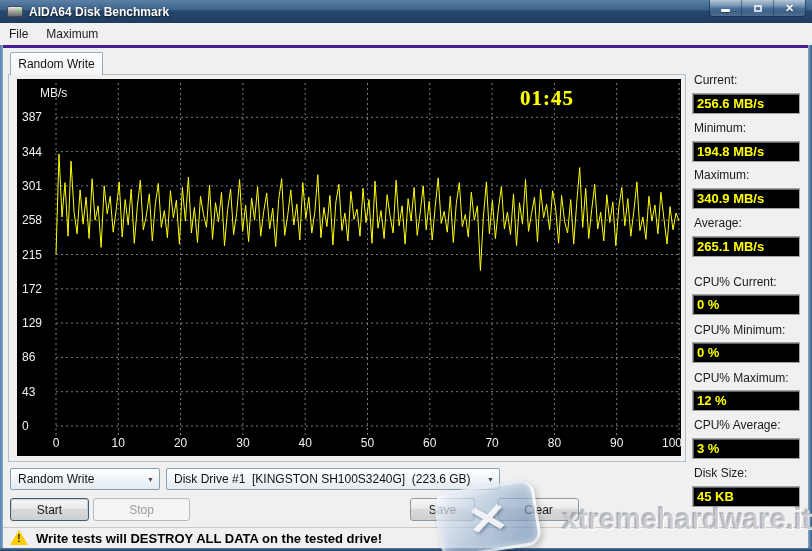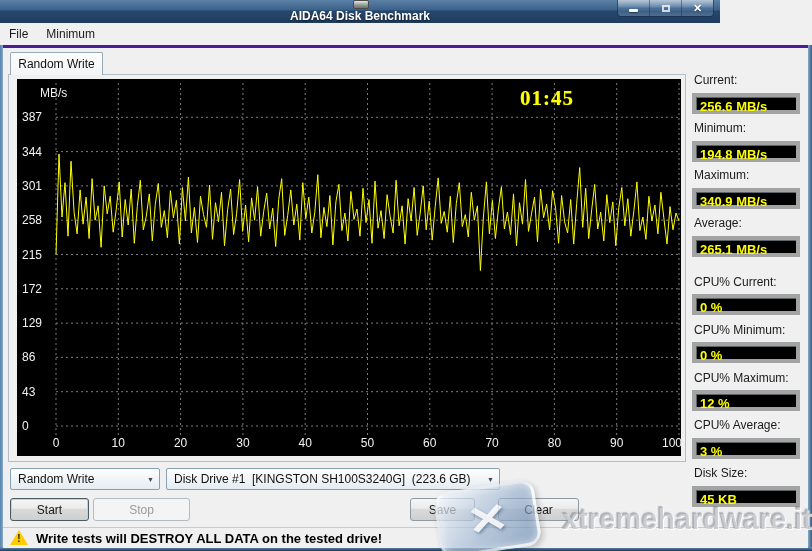--- a/index.html
+++ b/index.html
@@ -3,23 +3,23 @@
 <meta charset="utf-8">
 <style>
   html,body{margin:0;padding:0;background:#555;}
   #win{
     position:relative;width:812px;height:551px;overflow:hidden;
     background:#f0f0f0;font-family:"Liberation Sans",sans-serif;
     -webkit-font-smoothing:antialiased;
   }
   .abs{position:absolute;}
   
-  #titlebar{left:0;top:0;width:720px;height:23px;
+  #titlebar{left:0;top:0;width:812px;height:23px;
     background:linear-gradient(#5b81a6,#3a608a 45%,#27486e 46%,#1f3c5f);
-    display:flex;align-items:center;flex-direction:column;}
+    display:flex;align-items:center;}
   #app-icon{width:16px;height:11px;margin:0 6px 0 7px;border-radius:2px;
     background:linear-gradient(#e8e8e8,#9a9a9a 55%,#6f6f6f);
     border:1px solid #4a4a4a;box-sizing:border-box;position:relative;}
   #app-icon:after{content:"";position:absolute;right:2px;top:2px;width:3px;height:2px;background:#3f6;opacity:.7;}
   #title-text{color:#fff;font-size:12px;font-weight:bold;text-shadow:0 1px 2px rgba(0,0,0,.7);}
   #win-controls{position:absolute;right:6px;top:0;display:flex;
     border:1px solid rgba(20,40,70,.55);border-top:none;border-radius:0 0 4px 4px;overflow:hidden;}
   .win-btn{width:31px;height:16px;display:flex;align-items:center;justify-content:center;
     background:linear-gradient(rgba(255,255,255,.55),rgba(190,210,230,.25) 45%,rgba(90,130,170,.25) 50%,rgba(160,190,220,.35));
     border-right:1px solid rgba(20,40,70,.45);cursor:pointer;}
@@ -45,21 +45,21 @@
   
   #chart-panel{left:17px;top:79px;width:664px;height:377px;background:#000;z-index:4;}
   #chart-panel svg{display:block;}
   #chart-panel svg text{font-family:"Liberation Sans",sans-serif;}
   #elapsed-time{left:487px;top:86px;width:120px;text-align:center;z-index:5;
     font-size:21px;font-weight:bold;color:#ffff00;letter-spacing:1px;
     font-family:"Liberation Serif",serif;text-shadow:0 0 1px #880;}
   
   .stat-label{left:694px;width:112px;height:15px;font-size:12px;color:#1a1a1a;white-space:nowrap;}
   .stat-box{left:692px;width:108px;height:21px;box-sizing:border-box;background:#000;
-    border:4px solid #a3a3a3;color:#ffff00;font-size:13px;font-weight:bold;
+    border:1px solid #a3a3a3;color:#ffff00;font-size:13px;font-weight:bold;
     line-height:19px;padding-left:4px;box-shadow:inset 1px 1px 0 #5c6468;}
   
   .combo{top:468px;height:22px;box-sizing:border-box;background:linear-gradient(#ffffff,#eef3f7 60%,#e4ecf2);
     border:1px solid #86a0b4;border-radius:2px;display:flex;align-items:center;
     font-size:12px;color:#111;cursor:default;}
   .combo .combo-text{flex:1;padding-left:7px;white-space:pre;overflow:hidden;}
   .combo .combo-arrow{width:17px;text-align:center;font-size:7px;color:#3e4a55;}
   #combo-test{left:10px;width:150px;}
   #combo-drive{left:166px;width:334px;}
   .btn{top:498px;height:23px;box-sizing:border-box;border-radius:3px;
@@ -110,21 +110,21 @@
           <div class="max-box"></div>
         </div>
       <div class="win-btn">
           <div class="close-x">✕</div>
         </div>
     </div>
   </div>
 
   <div id="menubar" class="abs">
     <div class="menu-item">File</div>
-    <div class="menu-item">Minimum</div>
+    <div class="menu-item">Maximum</div>
   </div>
 
   <div id="border-left" class="abs"></div>
   <div id="border-right" class="abs"></div>
   <div id="border-bottom" class="abs"></div>
 
   <div id="tab-random-write" class="abs">
     <span>Random Write</span>
   </div>
   <div id="tabpage" class="abs"></div>

